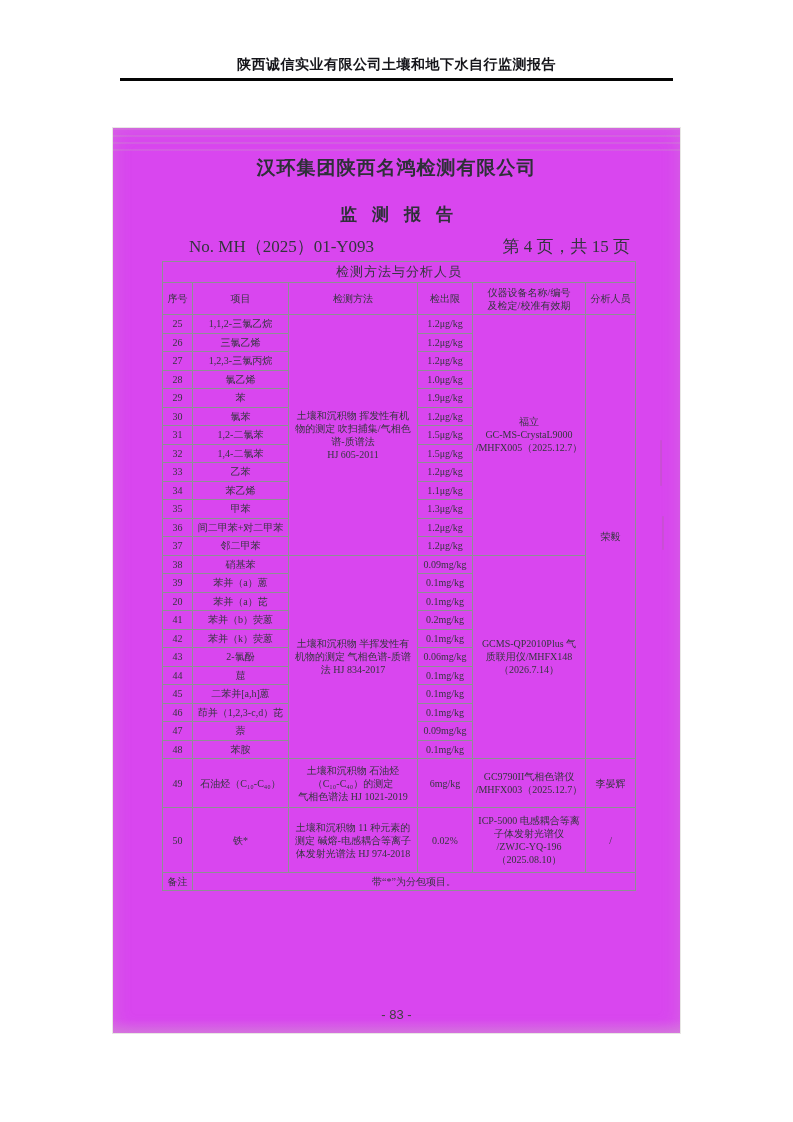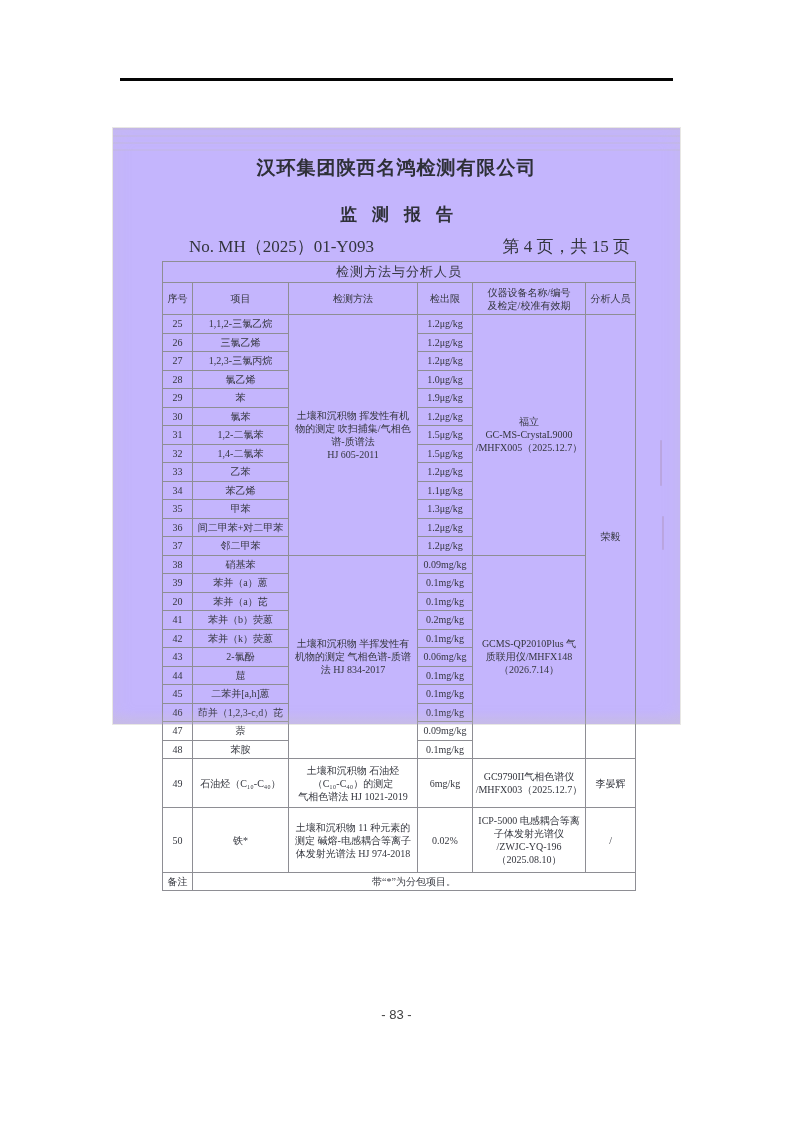--- a/index.html
+++ b/index.html
@@ -17,22 +17,22 @@
     position:absolute;top:56px;left:0;width:100%;
     text-align:center;font-size:14px;font-weight:bold;color:#15151a;
     letter-spacing:.5px;
   }
   .header-rule{
     position:absolute;top:78px;left:120px;width:553px;height:3px;background:#050505;
   }
 
   
   .scan{
-    position:absolute;left:113px;top:128px;width:567px;height:596px;
-    background:#c4b5fd;
+    position:absolute;left:113px;top:128px;width:567px;height:905px;
+    background:#d946ef;
     box-shadow:0 0 0 1px rgba(190,186,178,.35), inset 0 0 18px rgba(205,200,190,.25);
   }
   .scan-streaks{
     position:absolute;left:0;top:0;width:100%;height:26px;
     background:repeating-linear-gradient(
       180deg,
       rgba(190,186,176,.28) 0 2px,
       rgba(247,246,242,0) 2px 7px);
     opacity:.7;
   }
@@ -86,20 +86,21 @@
     position:absolute;top:1007px;left:0;width:100%;
     text-align:center;font-size:13px;color:#404040;
     font-family:"Liberation Sans", sans-serif;
   }
 </style>
 </head>
 <body>
 
 <div class="page">
 
+  <div class="running-header">陕西诚信实业有限公司土壤和地下水自行监测报告</div>
   <div class="header-rule"></div>
 
   <div class="scan">
     <div class="scan-streaks"></div>
     <div class="scan-bottom-fade"></div>
     <div class="artifact a1"></div>
     <div class="artifact a2"></div>
 
     <div class="lab-name">汉环集团陕西名鸿检测有限公司</div>
     <div class="doc-title">监测报告</div>

